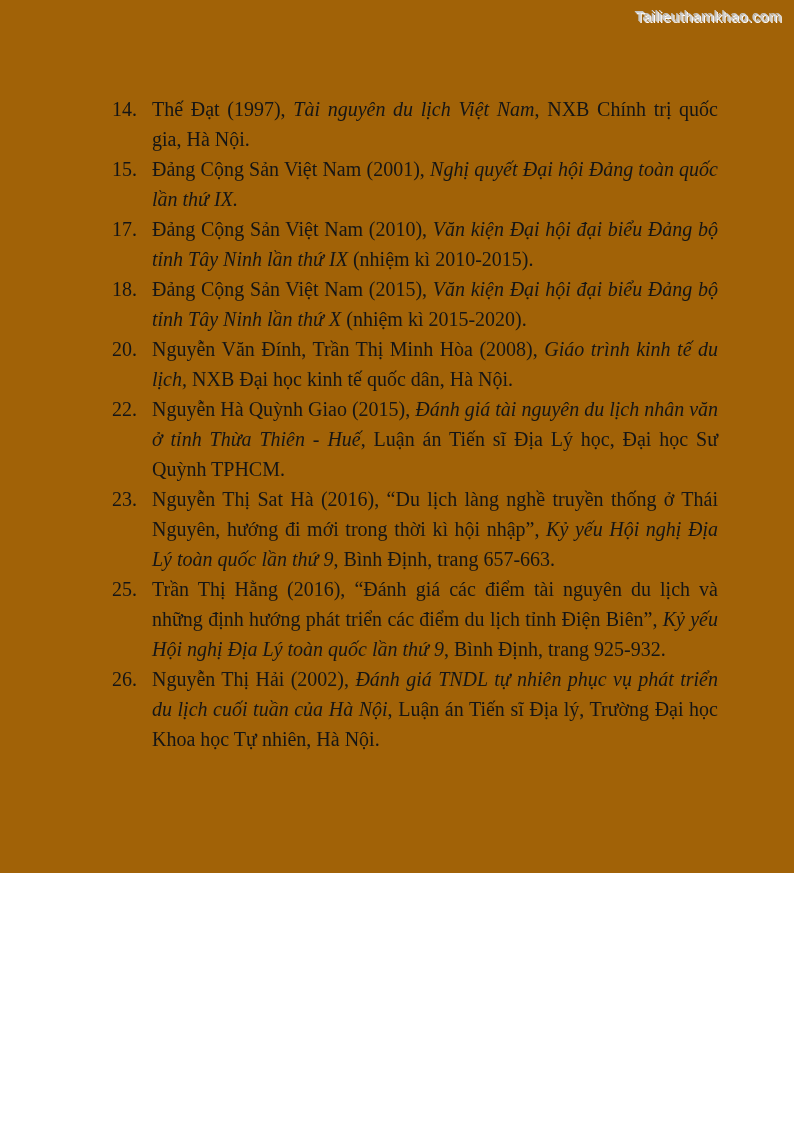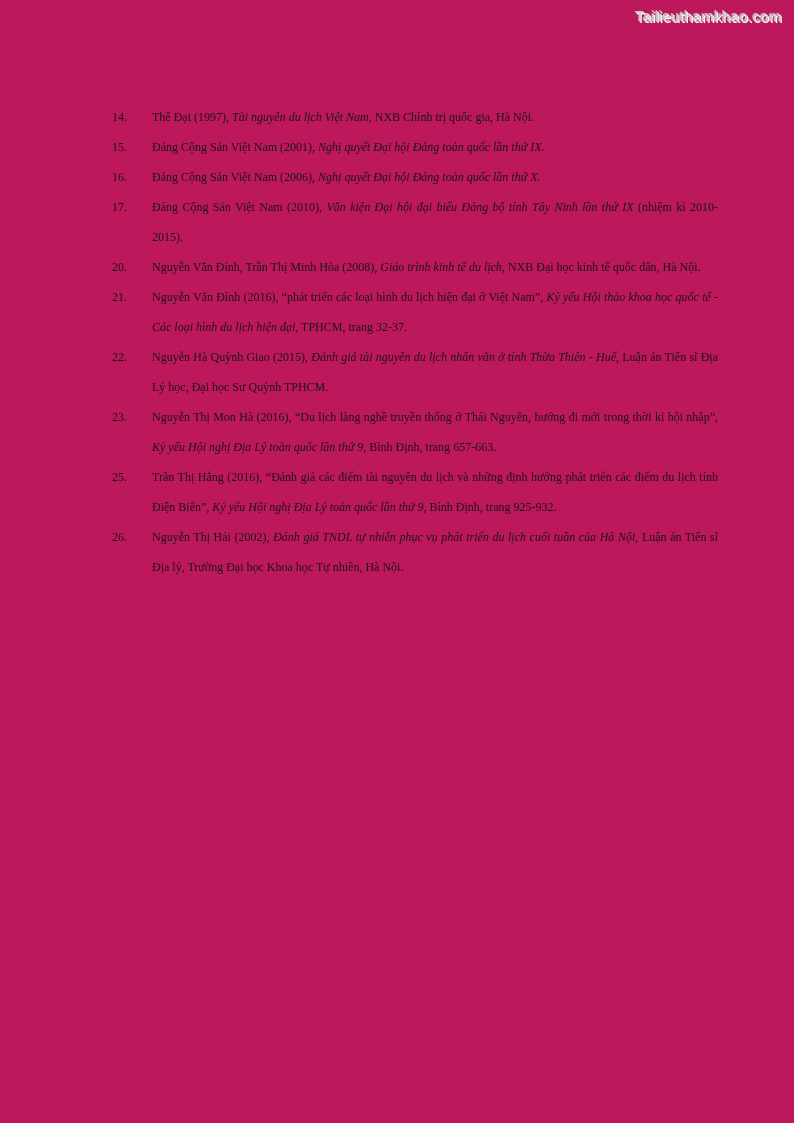--- a/index.html
+++ b/index.html
@@ -3,46 +3,46 @@
 <meta charset="utf-8">
 <style>
   html, body {
     margin: 0;
     padding: 0;
     background: #ffffff;
   }
   .page {
     position: relative;
     width: 794px;
-    height: 1123px;
-    background: #be185d;
+    height: 873px;
+    background: #a16207;
     overflow: hidden;
     font-family: "Liberation Serif", serif;
     color: #151515;
   }
   .watermark {
     position: absolute;
     top: 8px;
     right: 12px;
     font-family: "Liberation Sans", sans-serif;
     font-size: 15px;
     letter-spacing: 0.3px;
     color: #d2d2d2;
     text-shadow: 1px 1px 0 #ffffff, -1px -1px 0 #c4c4c4;
     user-select: none;
   }
   .refs {
     position: absolute;
-    top: 102px;
+    top: 94px;
     left: 112px;
     width: 606px;
     margin: 0;
     padding: 0;
     list-style: none;
-    font-size: 12px;
+    font-size: 20px;
     line-height: 30px;
   }
   .ref {
     display: flex;
     align-items: flex-start;
   }
   .ref .num {
     flex: 0 0 40px;
     text-align: left;
   }
@@ -65,50 +65,46 @@
   <li class="ref">
     <span class="num">14.</span>
     <span class="txt"><span>Thế Đạt (1997), </span><span class="it">Tài nguyên du lịch Việt Nam</span><span>, NXB Chính trị quốc gia, Hà Nội.</span></span>
   </li>
 
   <li class="ref">
     <span class="num">15.</span>
     <span class="txt"><span>Đảng Cộng Sản Việt Nam (2001), </span><span class="it">Nghị quyết Đại hội Đảng toàn quốc lần thứ IX.</span></span>
   </li>
 
-  <li class="ref">
-    <span class="num">16.</span>
-    <span class="txt"><span>Đảng Cộng Sản Việt Nam (2006), </span><span class="it">Nghị quyết Đại hội Đảng toàn quốc lần thứ X.</span></span>
-  </li>
 
   <li class="ref">
     <span class="num">17.</span>
     <span class="txt"><span>Đảng Cộng Sản Việt Nam (2010), </span><span class="it">Văn kiện Đại hội đại biểu Đảng bộ tỉnh Tây Ninh lần thứ IX</span><span> (nhiệm kì 2010-2015).</span></span>
   </li>
 
+  <li class="ref">
+    <span class="num">18.</span>
+    <span class="txt"><span>Đảng Cộng Sản Việt Nam (2015), </span><span class="it">Văn kiện Đại hội đại biểu Đảng bộ tỉnh Tây Ninh lần thứ X</span><span> (nhiệm kì 2015-2020).</span></span>
+  </li>
 
 
   <li class="ref">
     <span class="num">20.</span>
     <span class="txt"><span>Nguyễn Văn Đính, Trần Thị Minh Hòa (2008), </span><span class="it">Giáo trình kinh tế du lịch,</span><span> NXB Đại học kinh tế quốc dân, Hà Nội.</span></span>
   </li>
 
-  <li class="ref">
-    <span class="num">21.</span>
-    <span class="txt"><span>Nguyễn Văn Đính (2016), “phát triển các loại hình du lịch hiện đại ở Việt Nam”, </span><span class="it">Kỷ yếu Hội thảo khoa học quốc tế - Các loại hình du lịch hiện đại,</span><span> TPHCM, trang 32-37.</span></span>
-  </li>
 
   <li class="ref">
     <span class="num">22.</span>
     <span class="txt"><span>Nguyễn Hà Quỳnh Giao (2015), </span><span class="it">Đánh giá tài nguyên du lịch nhân văn ở tỉnh Thừa Thiên - Huế</span><span>, Luận án Tiến sĩ Địa Lý học, Đại học Sư Quỳnh TPHCM.</span></span>
   </li>
 
   <li class="ref">
     <span class="num">23.</span>
-    <span class="txt"><span>Nguyễn Thị Mon Hà (2016), “Du lịch làng nghề truyền thống ở Thái Nguyên, hướng đi mới trong thời kì hội nhập”, </span><span class="it">Kỷ yếu Hội nghị Địa Lý toàn quốc lần thứ 9</span><span>, Bình Định, trang 657-663.</span></span>
+    <span class="txt"><span>Nguyễn Thị Sat Hà (2016), “Du lịch làng nghề truyền thống ở Thái Nguyên, hướng đi mới trong thời kì hội nhập”, </span><span class="it">Kỷ yếu Hội nghị Địa Lý toàn quốc lần thứ 9</span><span>, Bình Định, trang 657-663.</span></span>
   </li>
 
 
   <li class="ref">
     <span class="num">25.</span>
     <span class="txt"><span>Trần Thị Hằng (2016), “Đánh giá các điểm tài nguyên du lịch và những định hướng phát triển các điểm du lịch tỉnh Điện Biên”, </span><span class="it">Kỷ yếu Hội nghị Địa Lý toàn quốc lần thứ 9</span><span>, Bình Định, trang 925-932.</span></span>
   </li>
 
   <li class="ref">
     <span class="num">26.</span>

